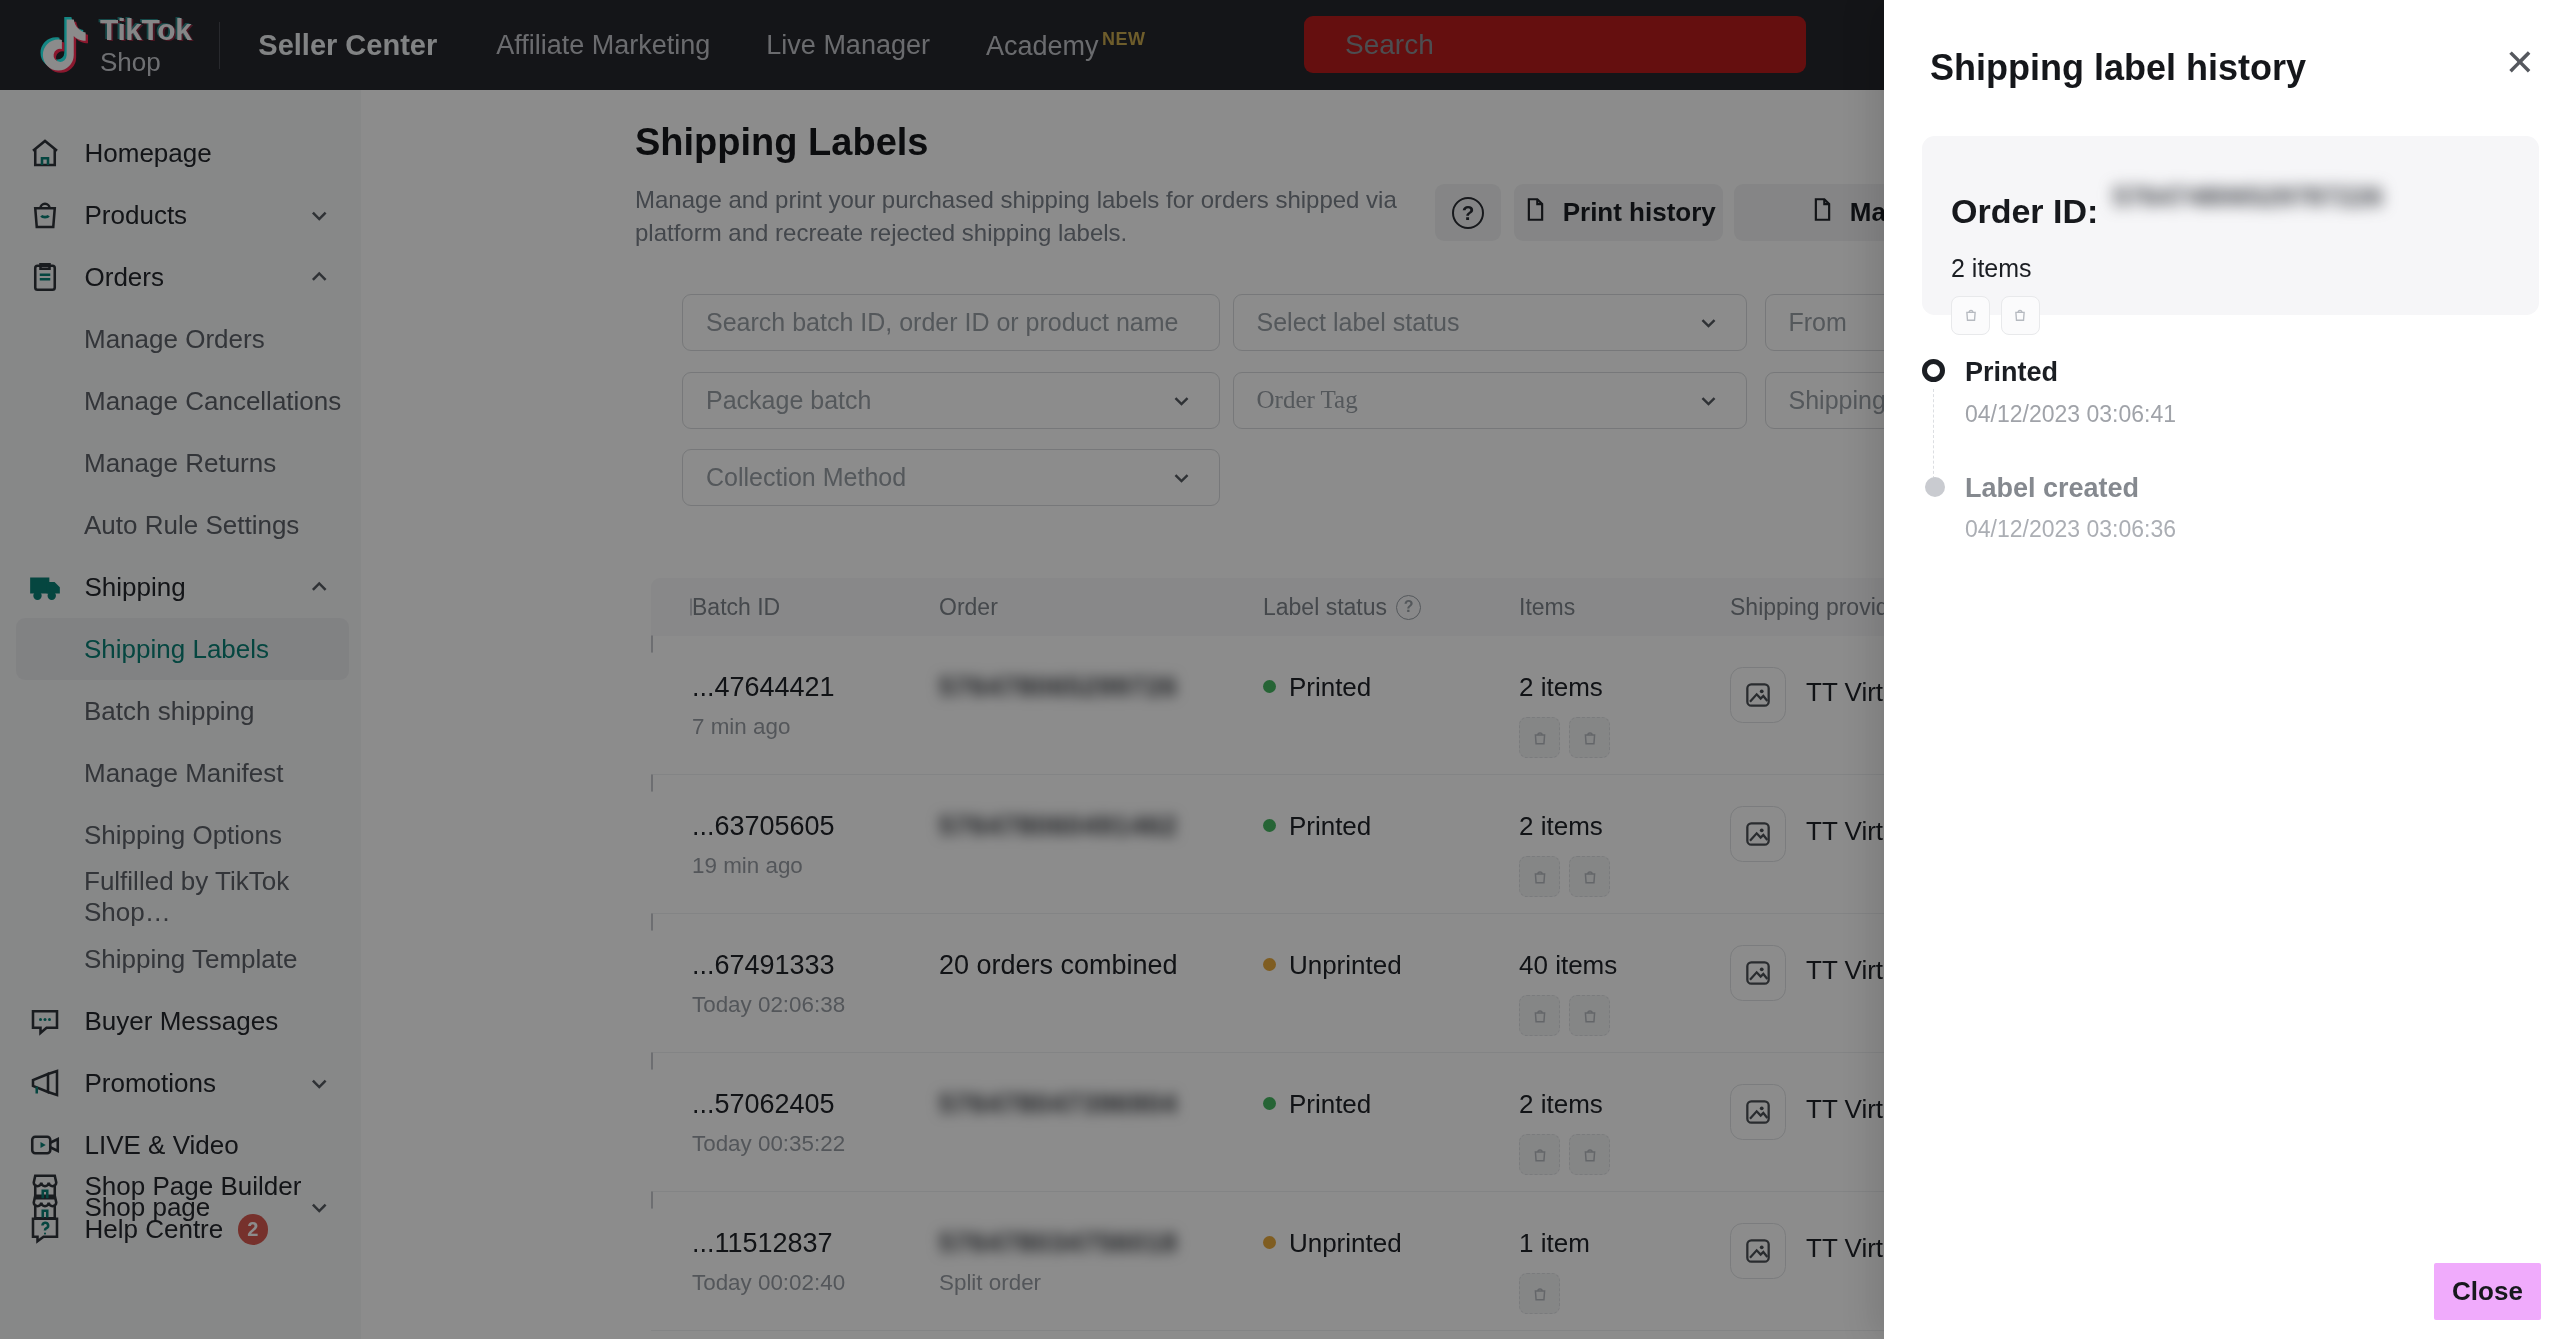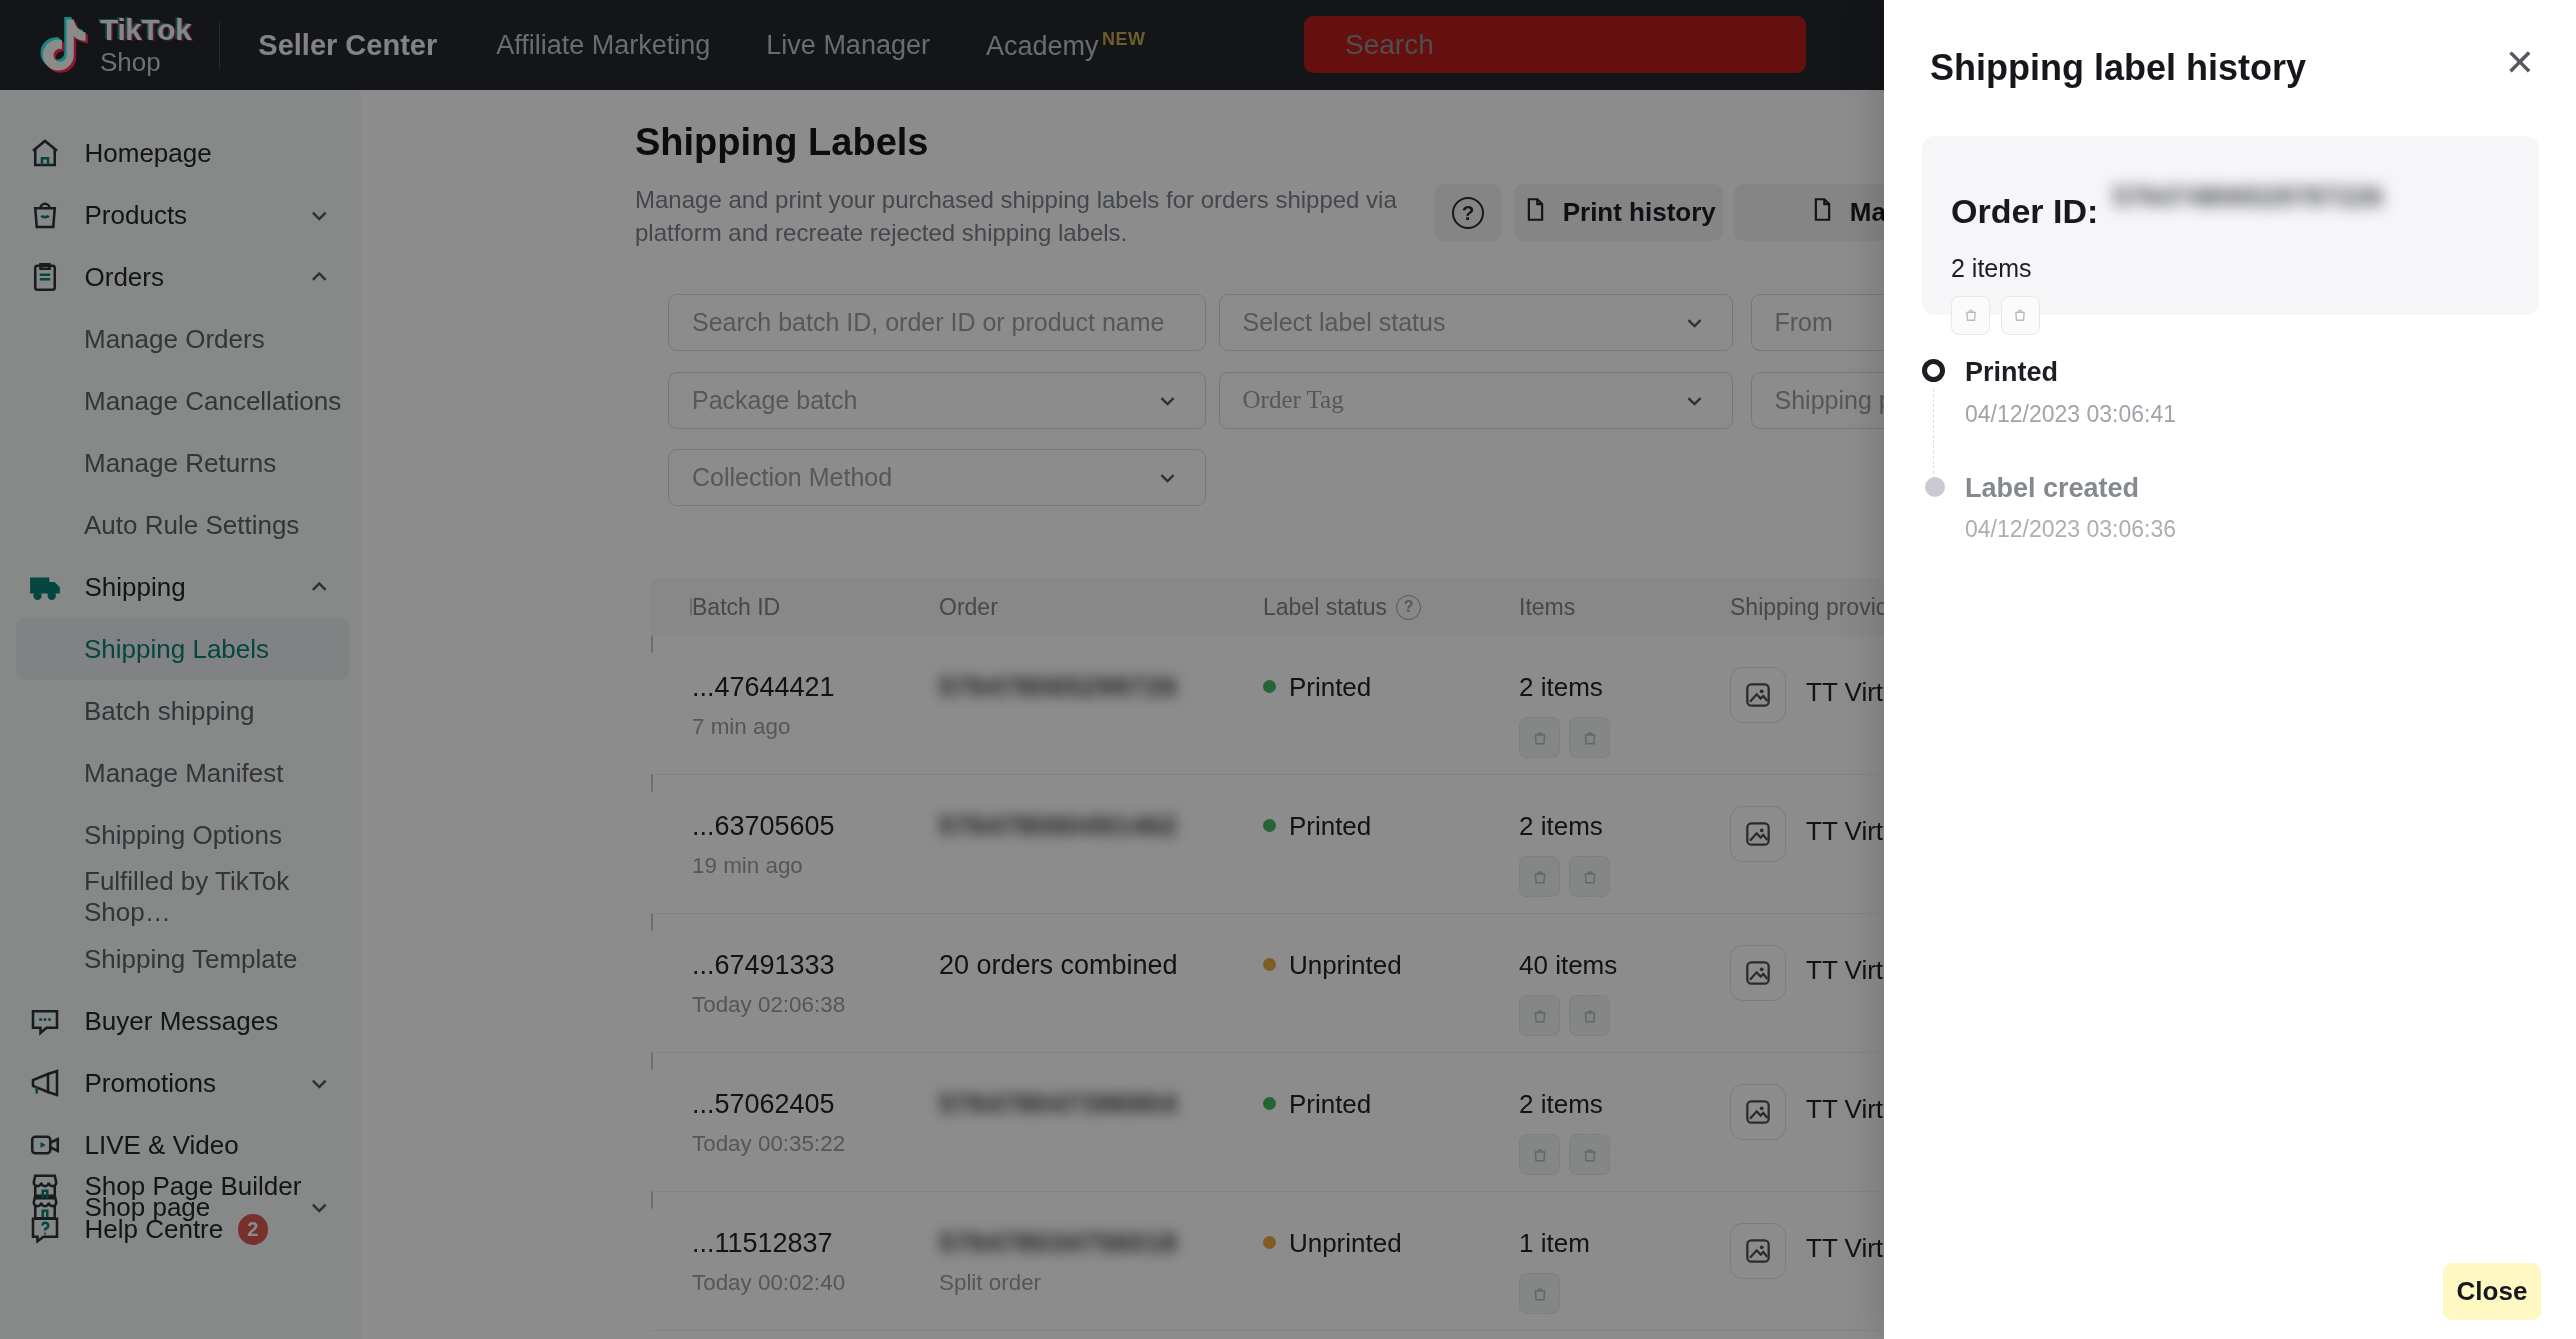--- a/index.html
+++ b/index.html
@@ -56,21 +56,21 @@
             font-family:"Liberation Sans",sans-serif; }
   .hd-btn svg { width:29px; height:29px; }
   .btn-help { left:1074px; width:66px; }
   .btn-print { left:1153px; width:209px; }
   .btn-manage { left:1373px; width:287px; }
   .qmark { width:32px; height:32px; border:2.2px solid #2a2d33; border-radius:50%;
            display:flex; align-items:center; justify-content:center; font-size:20.6px;
            font-weight:700; color:#2a2d33; }
 
   
-  .filters { position:absolute; left:307px; top:204px; }
+  .filters { position:absolute; left:321px; top:204px; }
   .filter-row { display:flex; margin-bottom:20.6px; }
   .ffield { height:57px; border:1.8px solid #d9dbde; border-radius:9px; background:#fff;
             display:flex; align-items:center; padding:0 23px; cursor:pointer; }
   .ffield .ph { font-size:25px; color:#9aa0a7; white-space:nowrap; overflow:hidden; }
   .ffield .chev { margin-left:auto; width:29px; height:29px; }
   .ffield input { border:none; outline:none; width:100%; font-size:25px; color:#2a2d33;
                   font-family:"Liberation Sans",sans-serif; background:transparent; }
   .ffield input::placeholder { color:#9aa0a7; }
 
   
@@ -129,22 +129,22 @@
   .tl-bullet-ring { position:absolute; left:0; top:1.8px; width:23px; height:23px;
                     border:5.4px solid #1b1e23; border-radius:50%; background:#fff; }
   .tl-bullet-fill { position:absolute; left:2.7px; top:4.5px; width:20px; height:20px;
                     border-radius:50%; background:#c9cbd0; }
   .tl-connector { position:absolute; left:10.8px; top:32px; height:90px;
                   border-left:1.8px dashed #dcdee2; }
   .tl-label { font-size:27px; font-weight:600; color:#1b1e23; }
   .tl-entry.past .tl-label { color:#85898f; }
   .tl-time { font-size:23px; color:#a0a3a9; margin-top:12.5px; }
   .tl-entry.past .tl-time { color:#abaeb4; }
-  .drawer-close-btn { position:absolute; right:35px; bottom:19px; width:98px; height:57px;
-                      background:#fef9c3; border:none; border-radius:9px; font-size:26px;
+  .drawer-close-btn { position:absolute; right:35px; bottom:19px; width:107px; height:57px;
+                      background:#f0abfc; border:none; border-radius:2px; font-size:26px;
                       font-weight:600; color:#17191d; cursor:pointer;
                       font-family:"Liberation Sans",sans-serif; }
 </style>
 </head>
 <body>
 
 <div class="app">
 
   <div class="topnav">
     <div class="brand">

